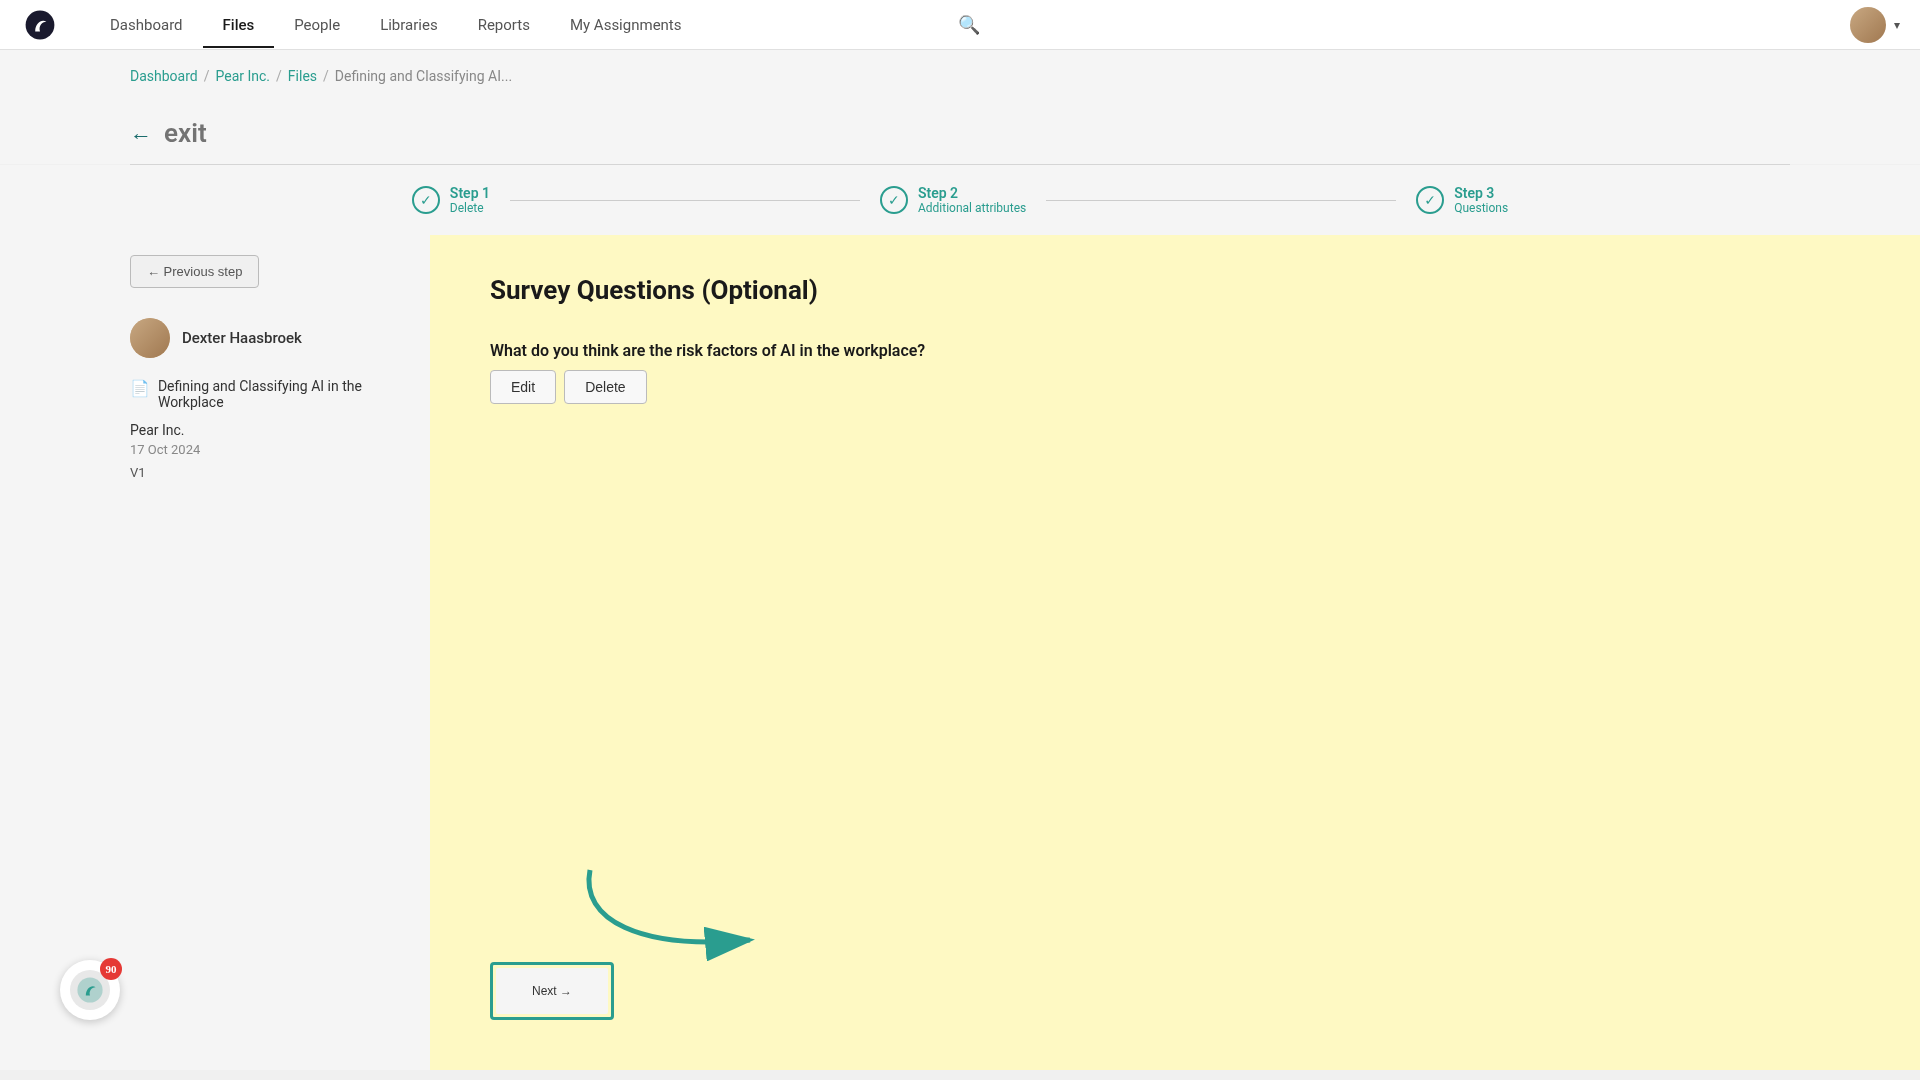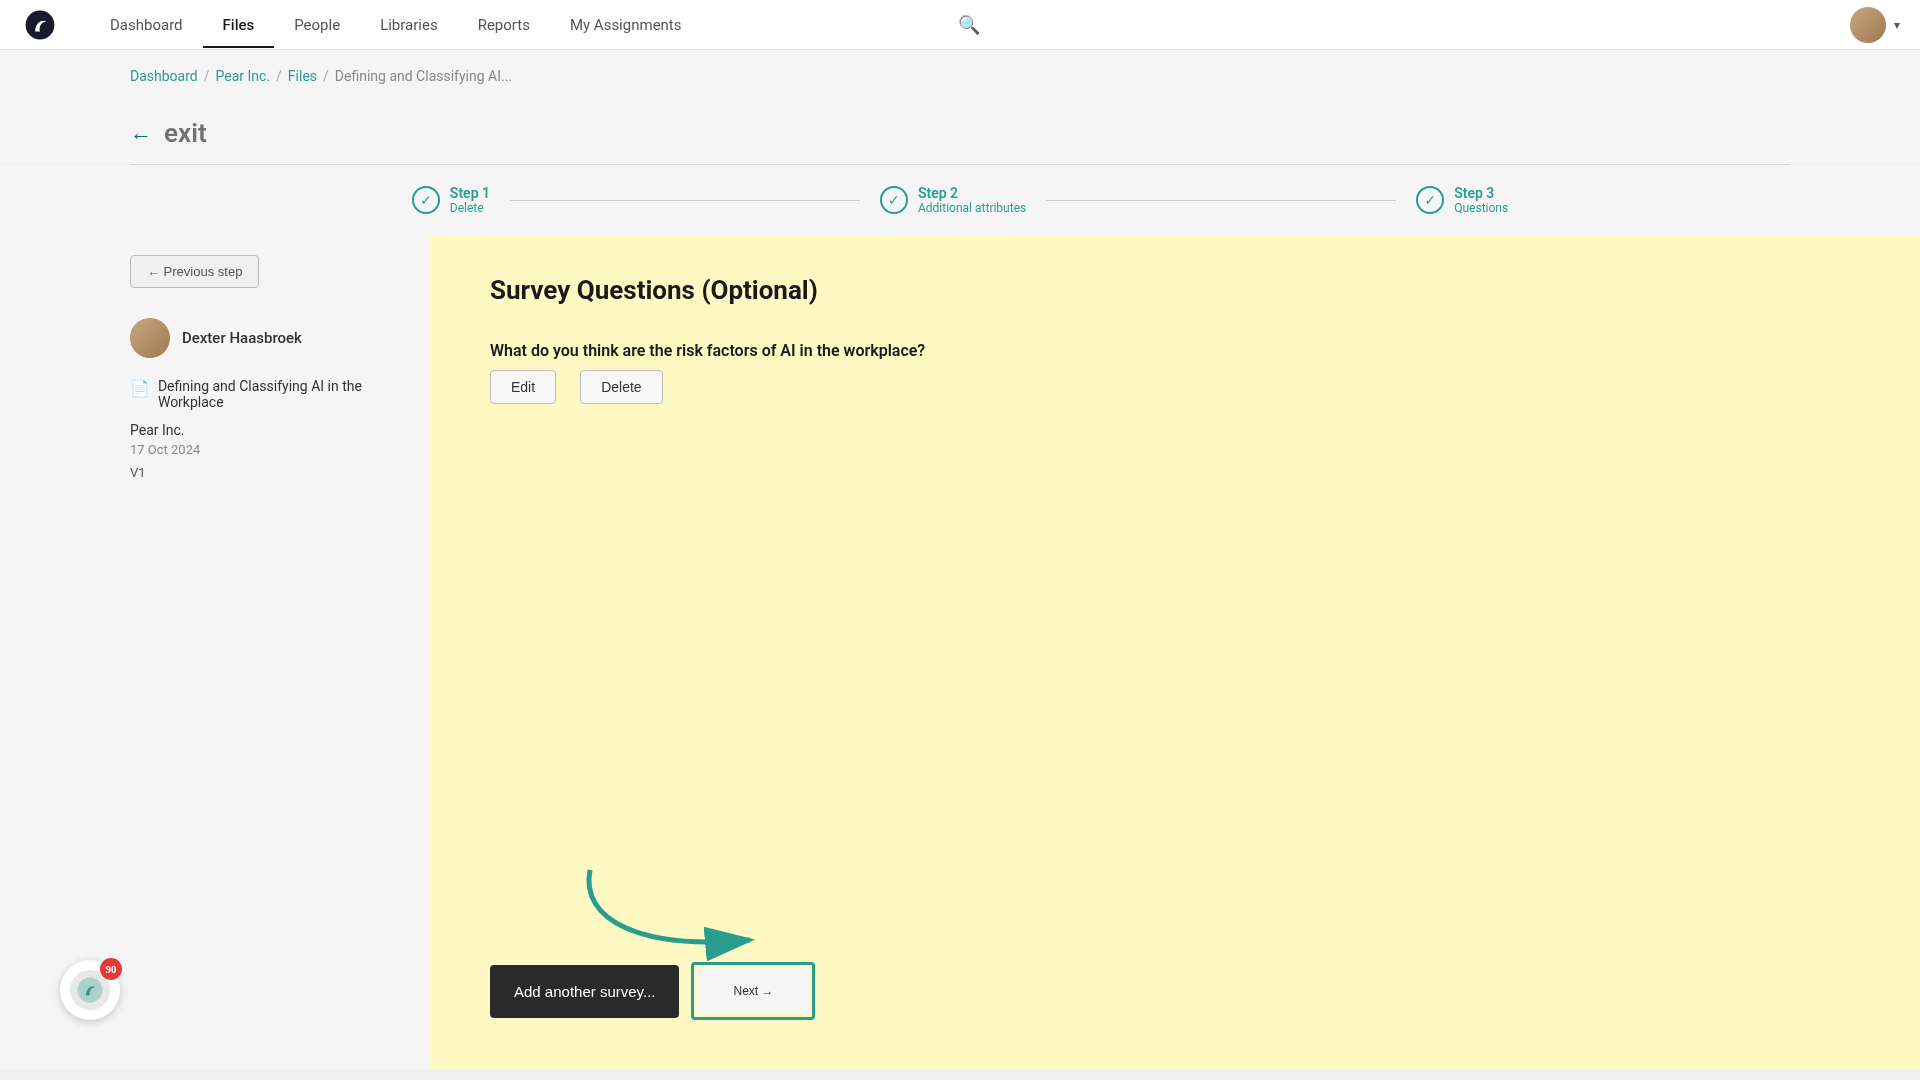--- a/index.html
+++ b/index.html
@@ -274,21 +274,21 @@
       color: #1a1a1a;
       margin-bottom: 10px;
     }
     .question-type {
       font-size: 14px;
       color: #555;
       margin-bottom: 24px;
     }
     .action-btns {
       display: flex;
-      gap: 24px;
+      gap: 8px;
       margin-bottom: 60px;
       align-items: center;
     }
     .action-btn {
       padding: 8px 20px;
       border: 1px solid #bbb;
       border-radius: 4px;
       background: #f8f8f8;
       color: #333;
       font-size: 14px;
@@ -481,21 +481,20 @@
     <svg style="position:absolute;bottom:80px;left:130px;width:220px;height:130px;pointer-events:none;overflow:visible;" viewBox="0 0 220 130">
       <defs>
         <marker id="arrowhead" markerWidth="10" markerHeight="7" refX="9" refY="3.5" orient="auto">
           <polygon points="0 0, 10 3.5, 0 7" fill="#2a9d8f"></polygon>
         </marker>
       </defs>
       <path d="M 30 10 C 20 60, 80 90, 190 80" stroke="#2a9d8f" stroke-width="5" fill="none" marker-end="url(#arrowhead)"></path>
     </svg>
 
     <div class="bottom-btns" style="position:absolute;bottom:50px;left:60px;">
-      <button class="add-survey-btn">Add another survey...</button>
       <div class="next-btn-wrapper">
         <button class="next-btn">Next →</button>
       </div>
     </div>
   </div>
 </div>
 
 <div class="notification-badge">
   <div class="notif-icon">
     <svg width="28" height="28" viewBox="0 0 40 40">

